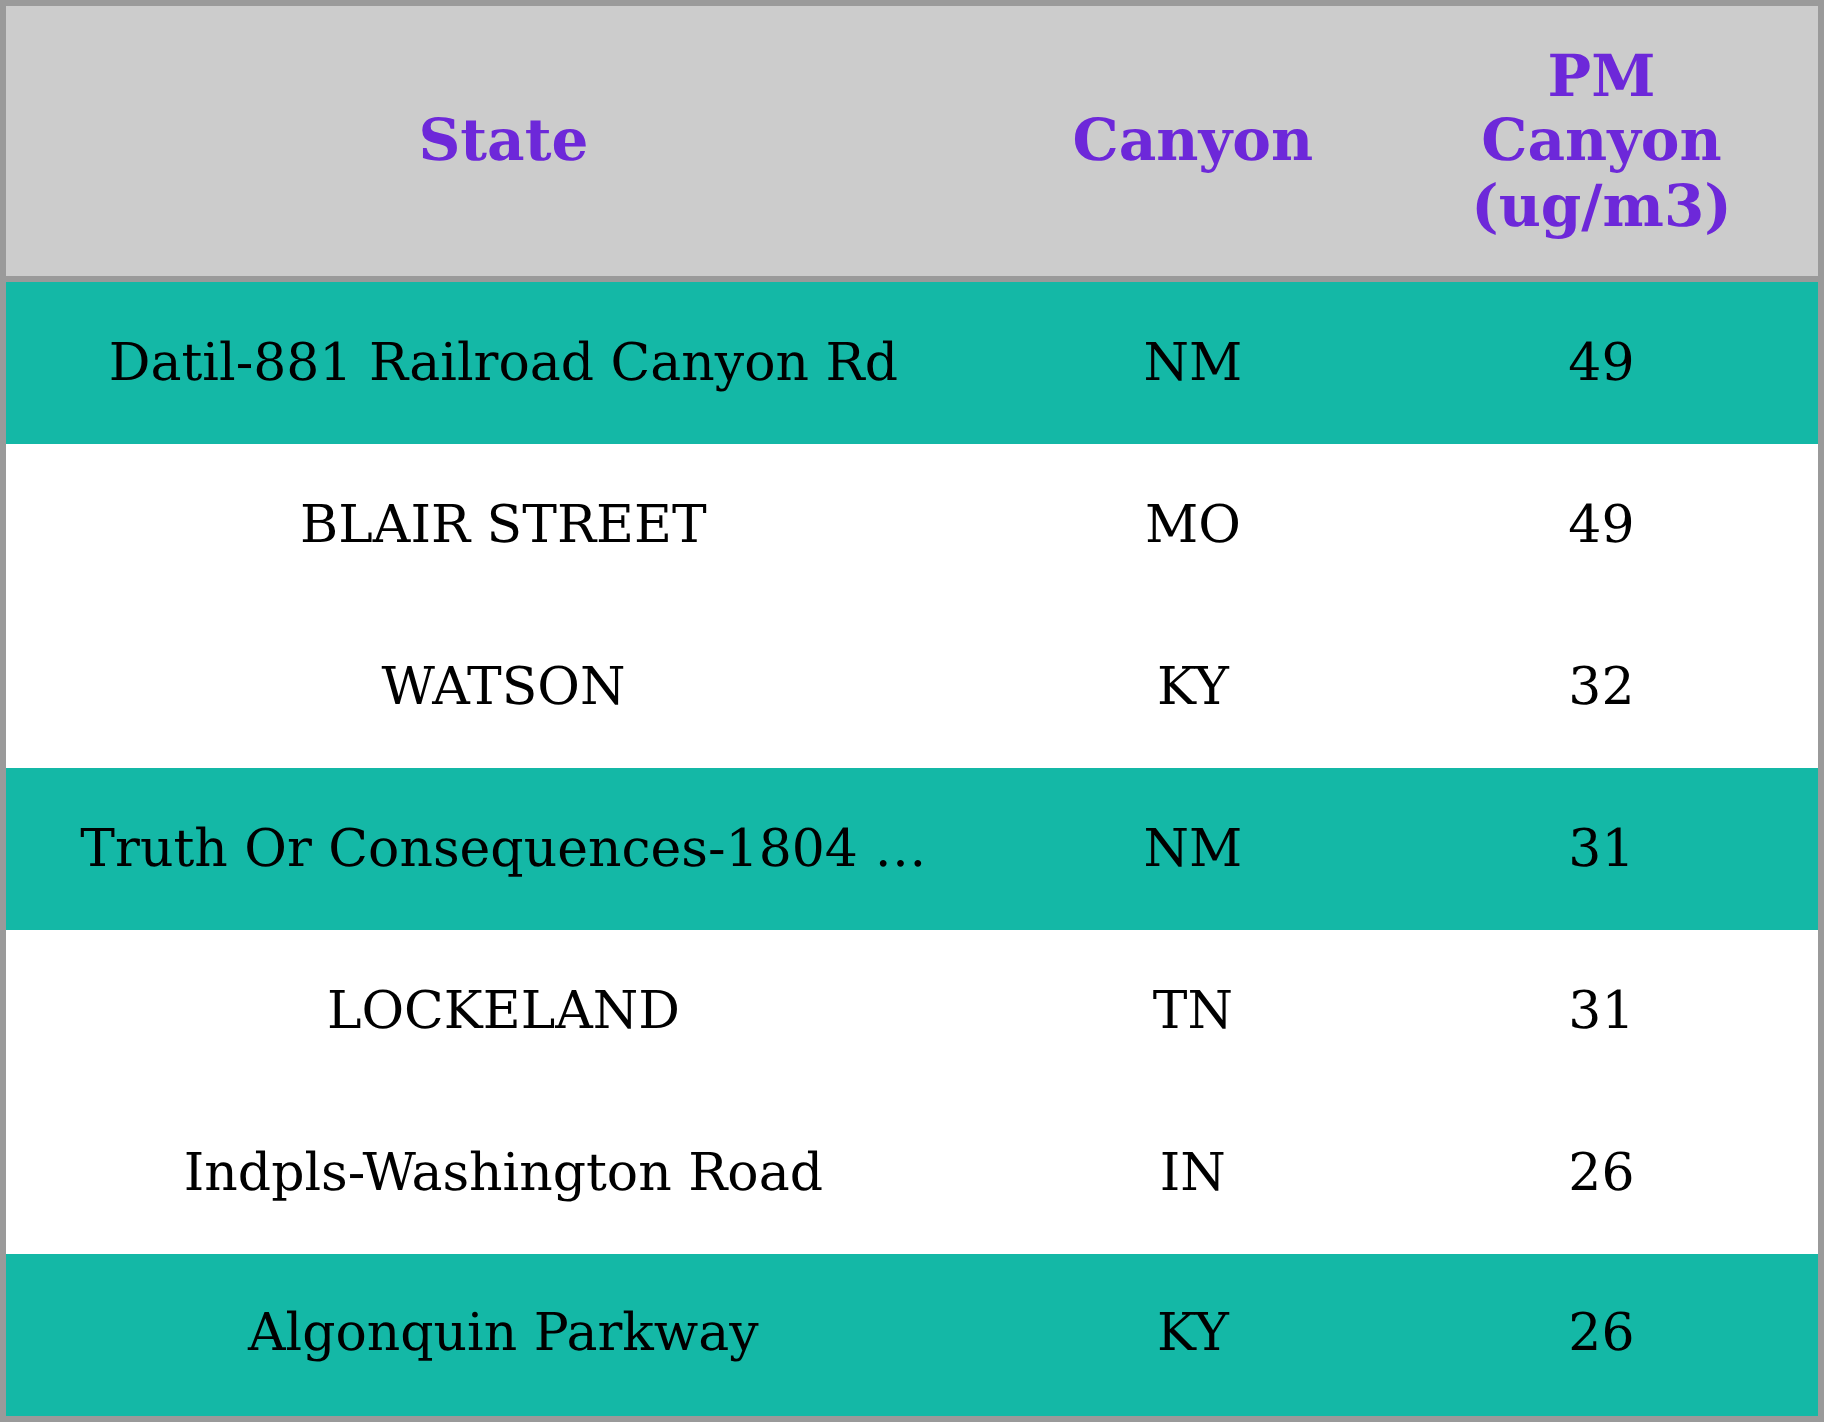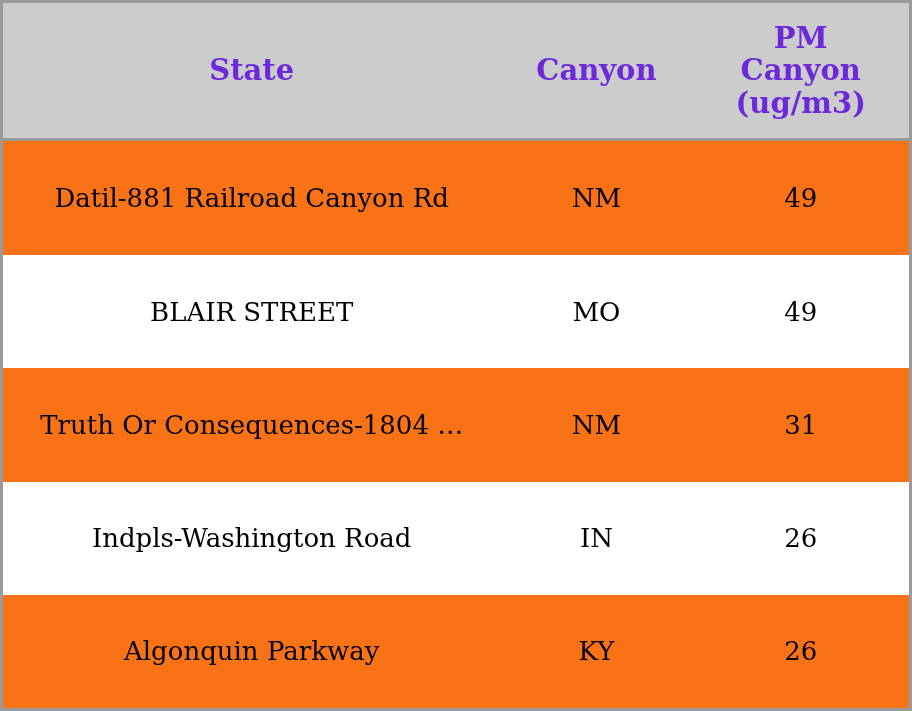--- a/index.html
+++ b/index.html
@@ -52,21 +52,21 @@
     color: #000000;
     text-align: center;
     vertical-align: middle;
     padding: 4px 8px;
     height: 58px;
     border: none;
     white-space: nowrap;
     overflow: hidden;
     text-overflow: ellipsis;
   }
-  tbody tr.row-odd  { background: #f97316; padding-left: 32px; }
+  tbody tr.row-odd  { background: #14b8a6; padding-left: 32px; }
   tbody tr.row-even { background: #ffffff; }
 </style>
 </head>
 <body>
 
 <div id="table-wrap">
   <table class="data-table">
     <colgroup>
       <col class="col-site">
       <col class="col-state">
@@ -91,23 +91,33 @@
       <tr class="row-odd">
         <td>Datil-881 Railroad Canyon Rd</td>
         <td>NM</td>
         <td>49</td>
       </tr>
       <tr class="row-even">
         <td>BLAIR STREET</td>
         <td>MO</td>
         <td>49</td>
       </tr>
+      <tr class="row-even">
+        <td>WATSON</td>
+        <td>KY</td>
+        <td>32</td>
+      </tr>
       <tr class="row-odd">
         <td>Truth Or Consequences-1804 …</td>
         <td>NM</td>
+        <td>31</td>
+      </tr>
+      <tr class="row-even">
+        <td>LOCKELAND</td>
+        <td>TN</td>
         <td>31</td>
       </tr>
       <tr class="row-even">
         <td>Indpls-Washington Road</td>
         <td>IN</td>
         <td>26</td>
       </tr>
       <tr class="row-odd">
         <td>Algonquin Parkway</td>
         <td>KY</td>

